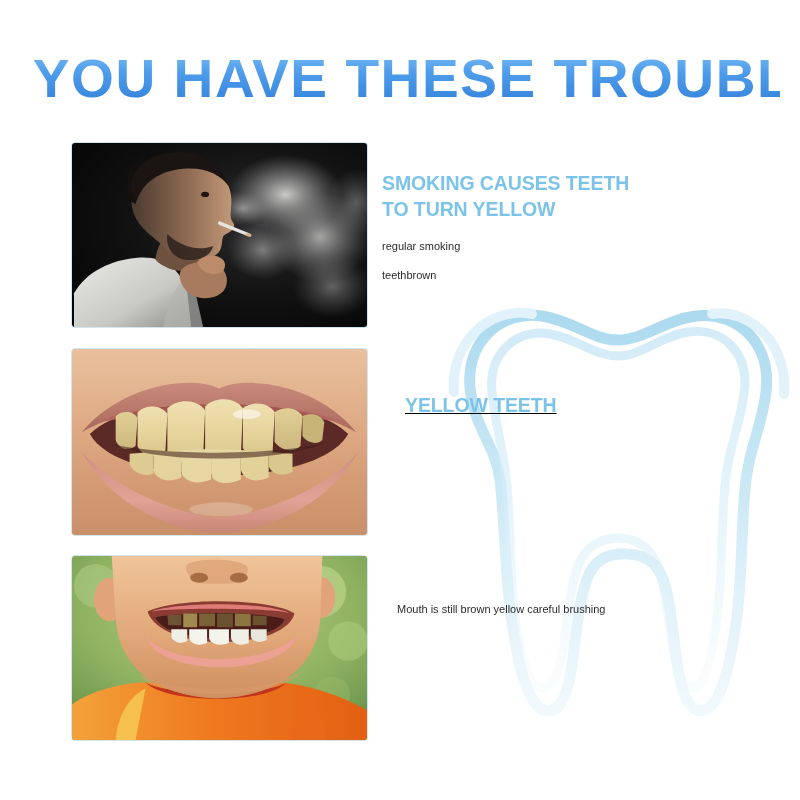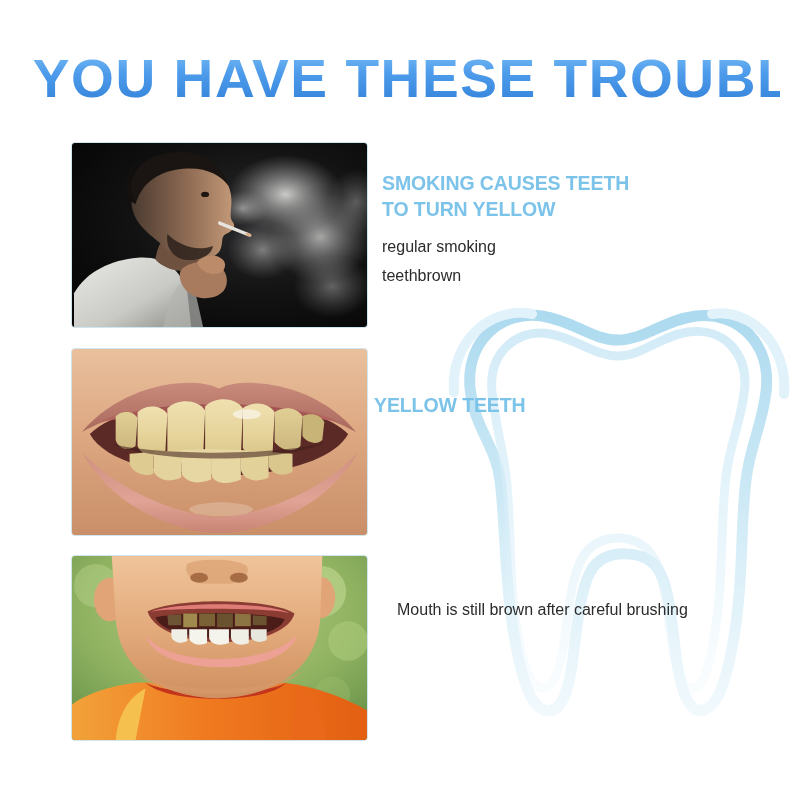--- a/index.html
+++ b/index.html
@@ -55,29 +55,29 @@
     font-size:19.5px;
     line-height:26px;
     letter-spacing:-0.1px;
     font-stretch:condensed;
     margin:0 0 10px 0;
     text-transform:uppercase;
     white-space:pre-line;
   }
   .block .body{
     color:#2b2b2b;
-    font-size:16px;
+    font-size:11px;
     line-height:29px;
     margin:0;
     white-space:pre-line;
     font-weight:400;
   }
 
   #block-1{left:382px;top:170px;width:370px;}
-  #block-2{left:374px;top:392px;width:380px;}
+  #block-2{left:405px;top:392px;width:380px;text-decoration:underline;}
   #block-3{left:397px;top:595px;width:380px;}
 </style>
 </head>
 <body>
 
 <div id="page">
 
   <div class="watermark">
     <svg viewBox="0 0 372 436" xmlns="http://www.w3.org/2000/svg" aria-hidden="true">
       <defs>
@@ -324,16 +324,16 @@
 TO TURN YELLOW</p>
     <p class="body">regular smoking
 teethbrown</p>
   </div>
 
   <div class="block" id="block-2">
     <p class="head">YELLOW TEETH</p>
   </div>
 
   <div class="block" id="block-3">
-    <p class="body">Mouth is still brown after careful brushing</p>
+    <p class="body">Mouth is still brown yellow careful brushing</p>
   </div>
 
 </div>
 
 </body></html>

